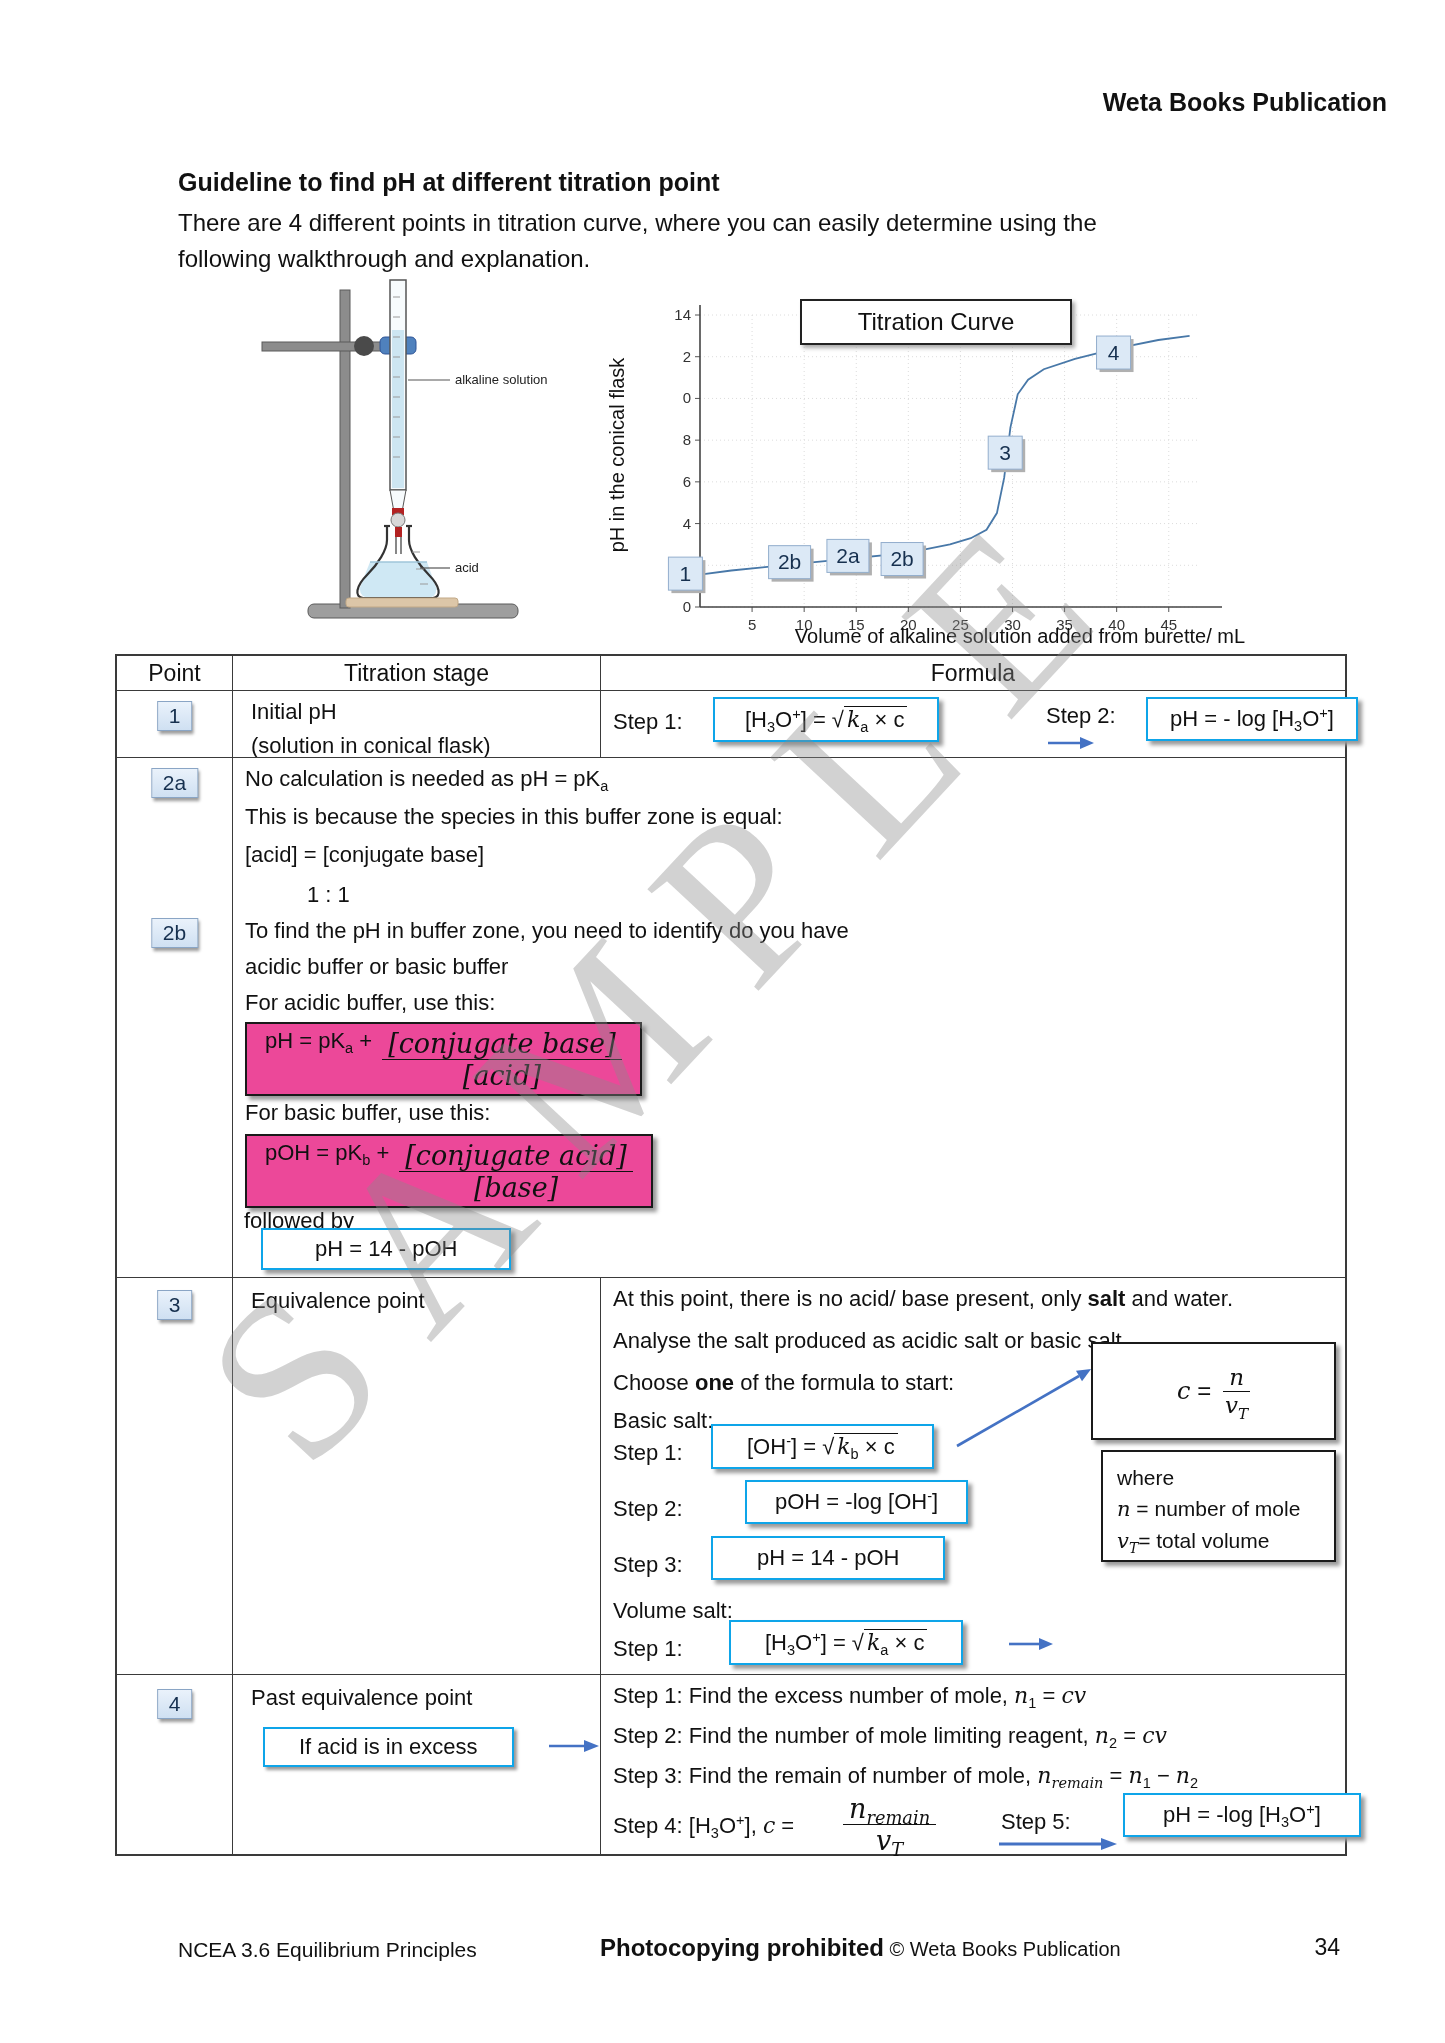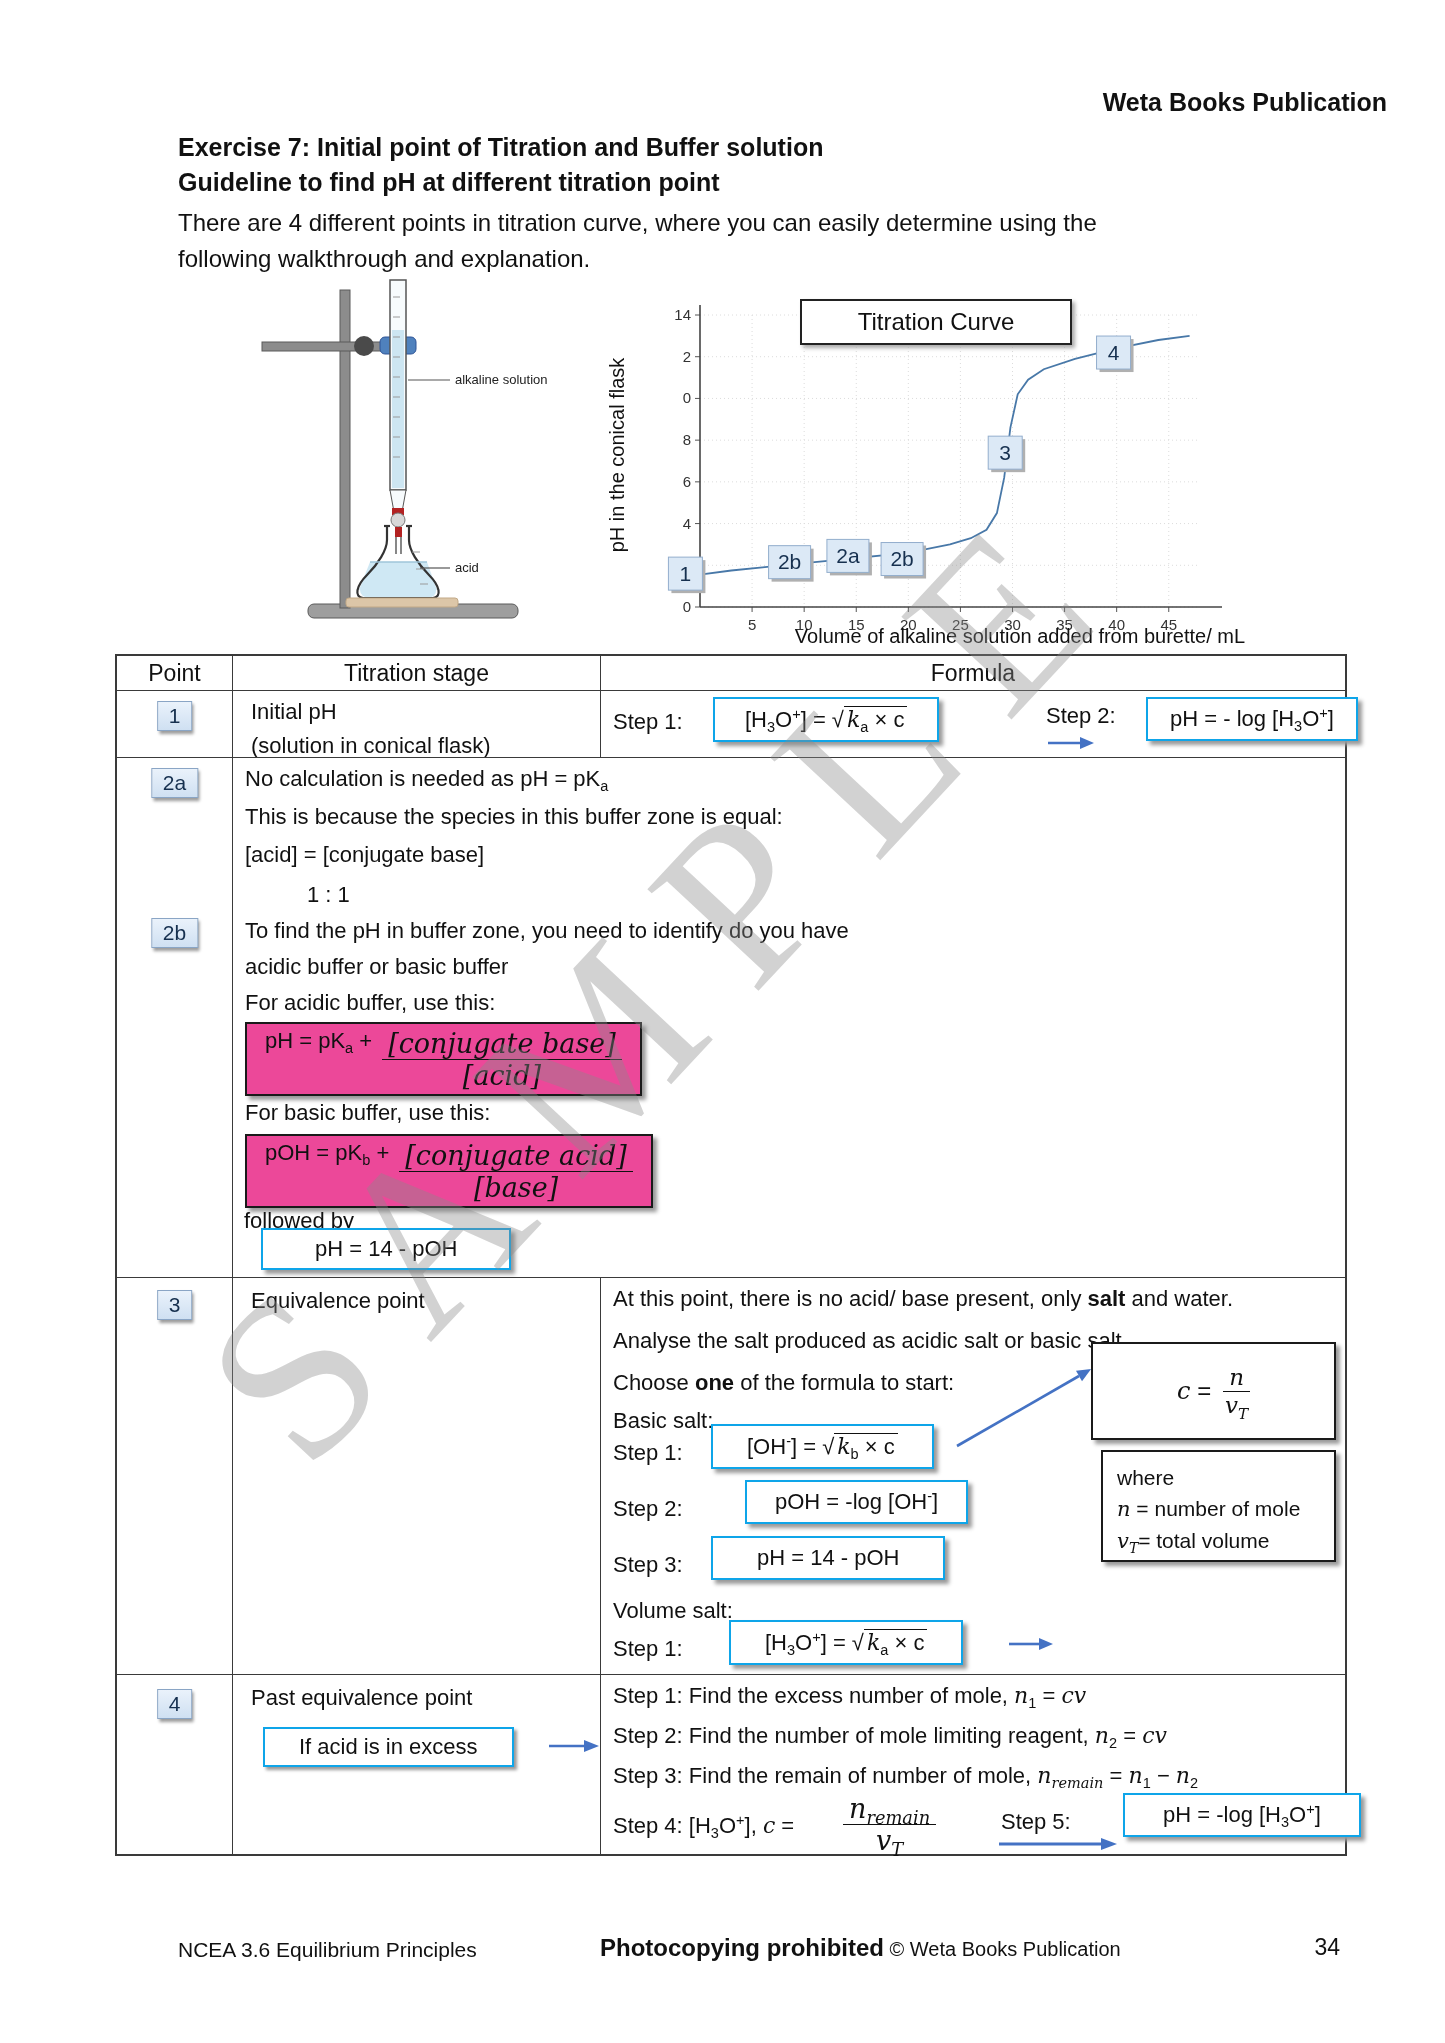--- a/index.html
+++ b/index.html
@@ -65,21 +65,20 @@
   .footer-center{position:absolute;left:600px;top:1934px;font-size:20px;}
   .footer-center b{font-size:24px;}
   .footer-page{position:absolute;right:105px;top:1934px;font-size:23px;}
 </style>
 </head>
 <body>
 
 <div class="page">
 
   <div class="brand">Weta Books Publication</div>
-  <div class="title1">Exercise 7: Initial point of Titration and Buffer solution</div>
   <div class="title2">Guideline to find pH at different titration point</div>
   <div class="para">
     <span>There are 4 different points in titration curve, where you can easily determine using the</span><br>
     <span>following walkthrough and explanation.</span>
   </div>
 
   <svg class="app-svg" width="330" height="370" viewBox="0 0 330 370">
 
     <rect x="58" y="332" width="210" height="14" rx="6" fill="#9e9e9e" stroke="#5a5a5a"></rect>
     <rect x="90" y="18" width="10" height="318" fill="#8c8c8c" stroke="#5a5a5a"></rect>

